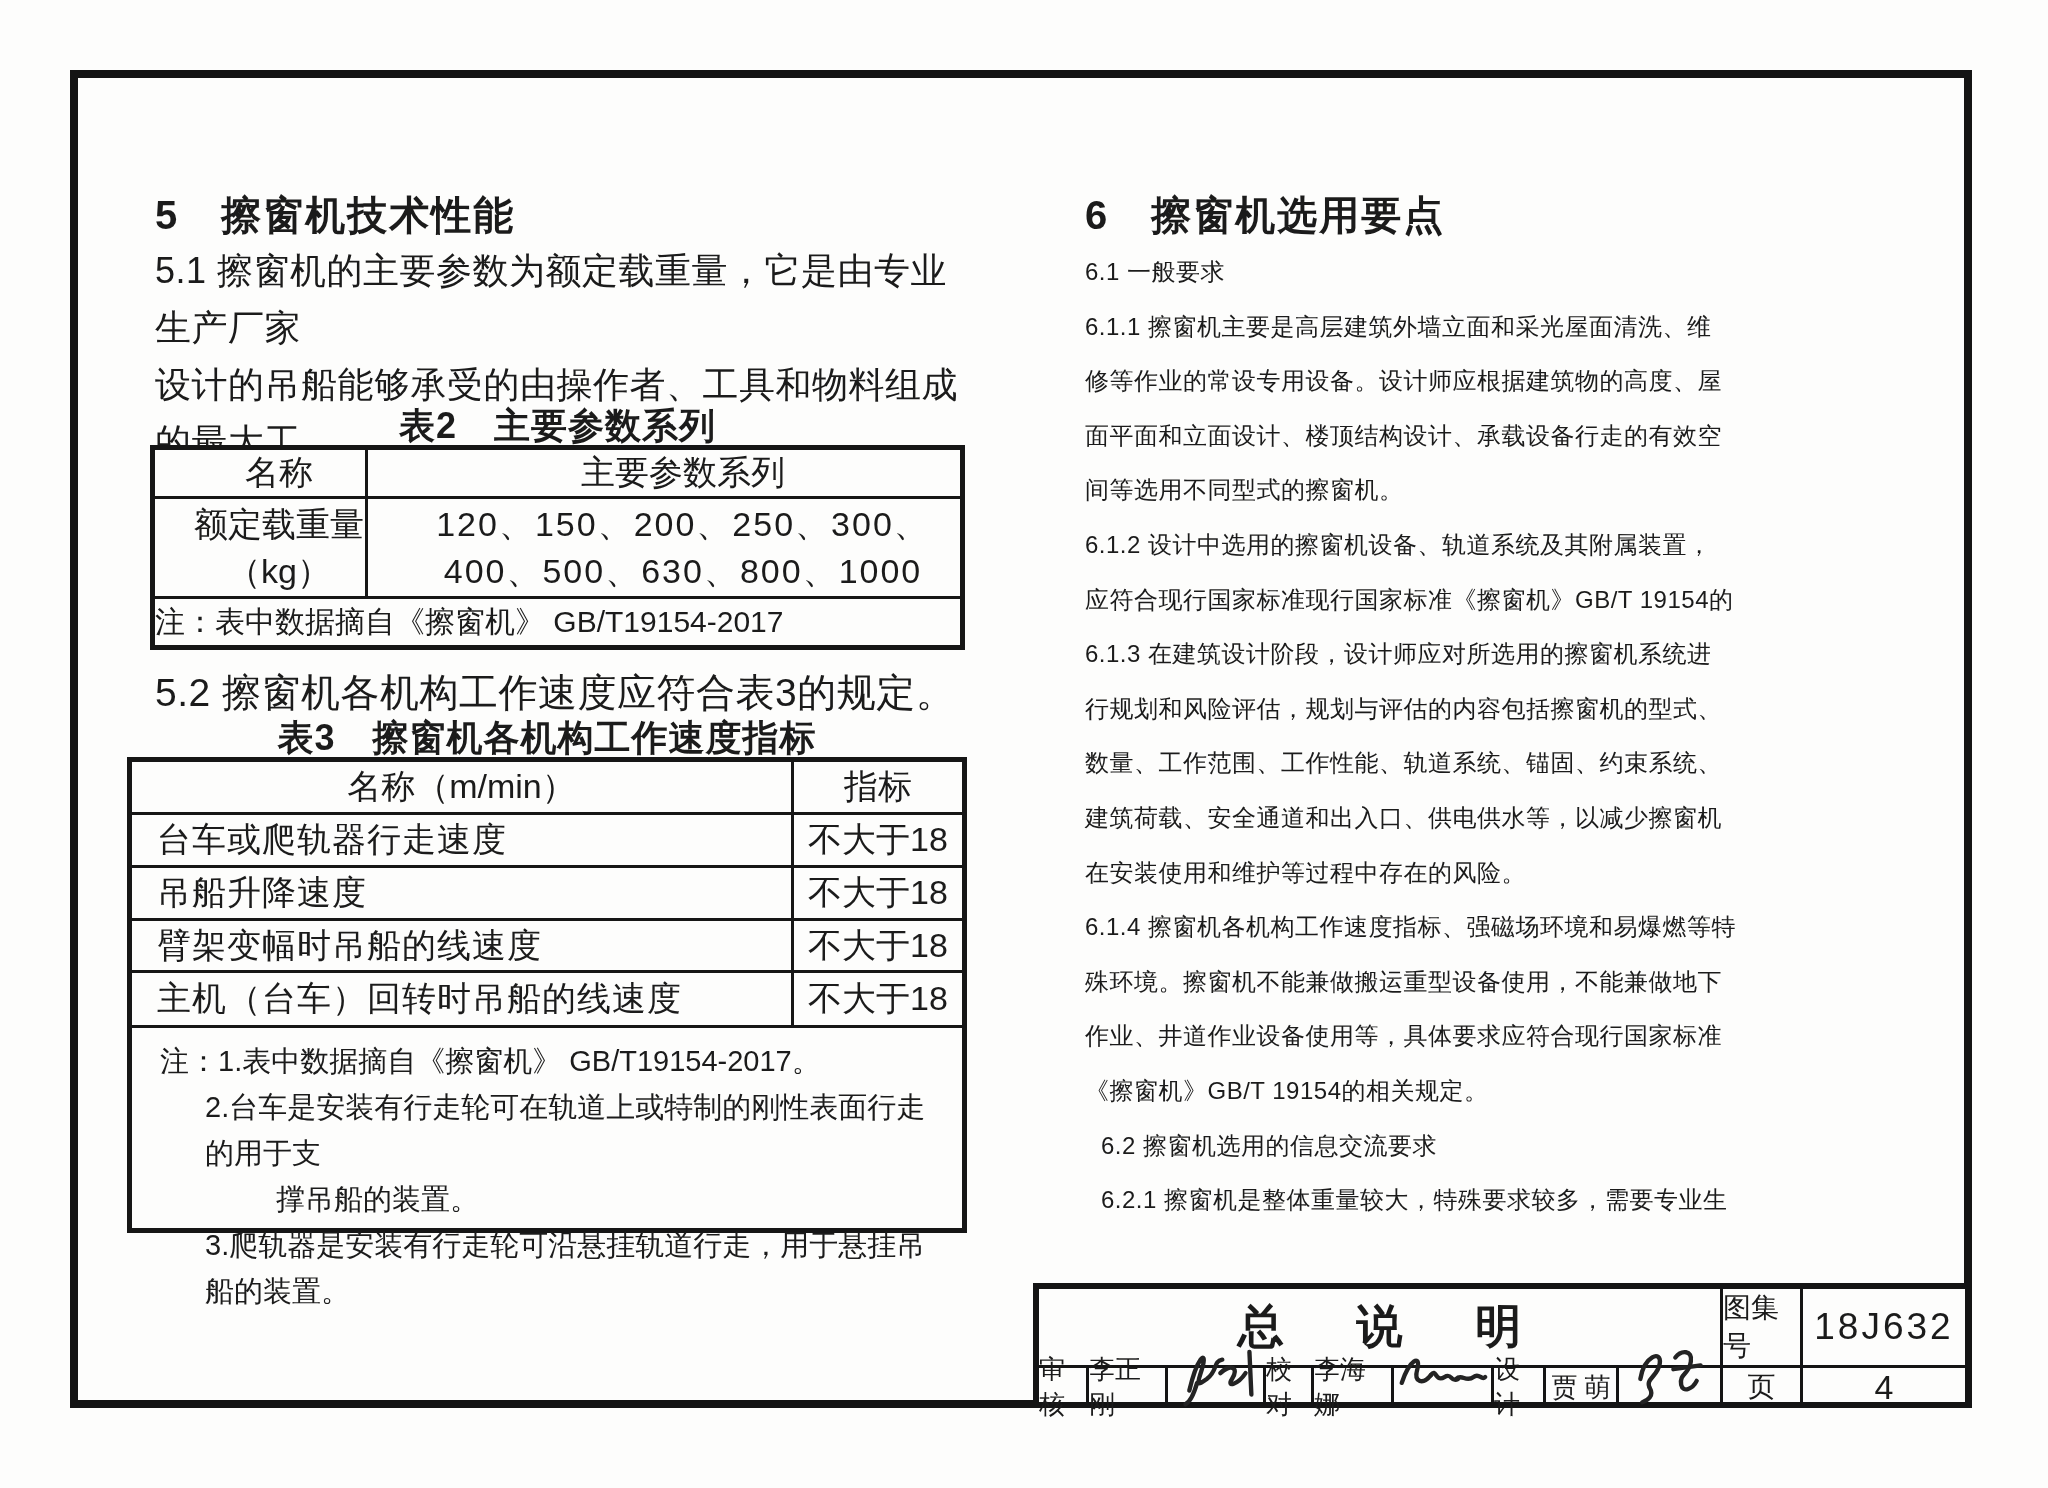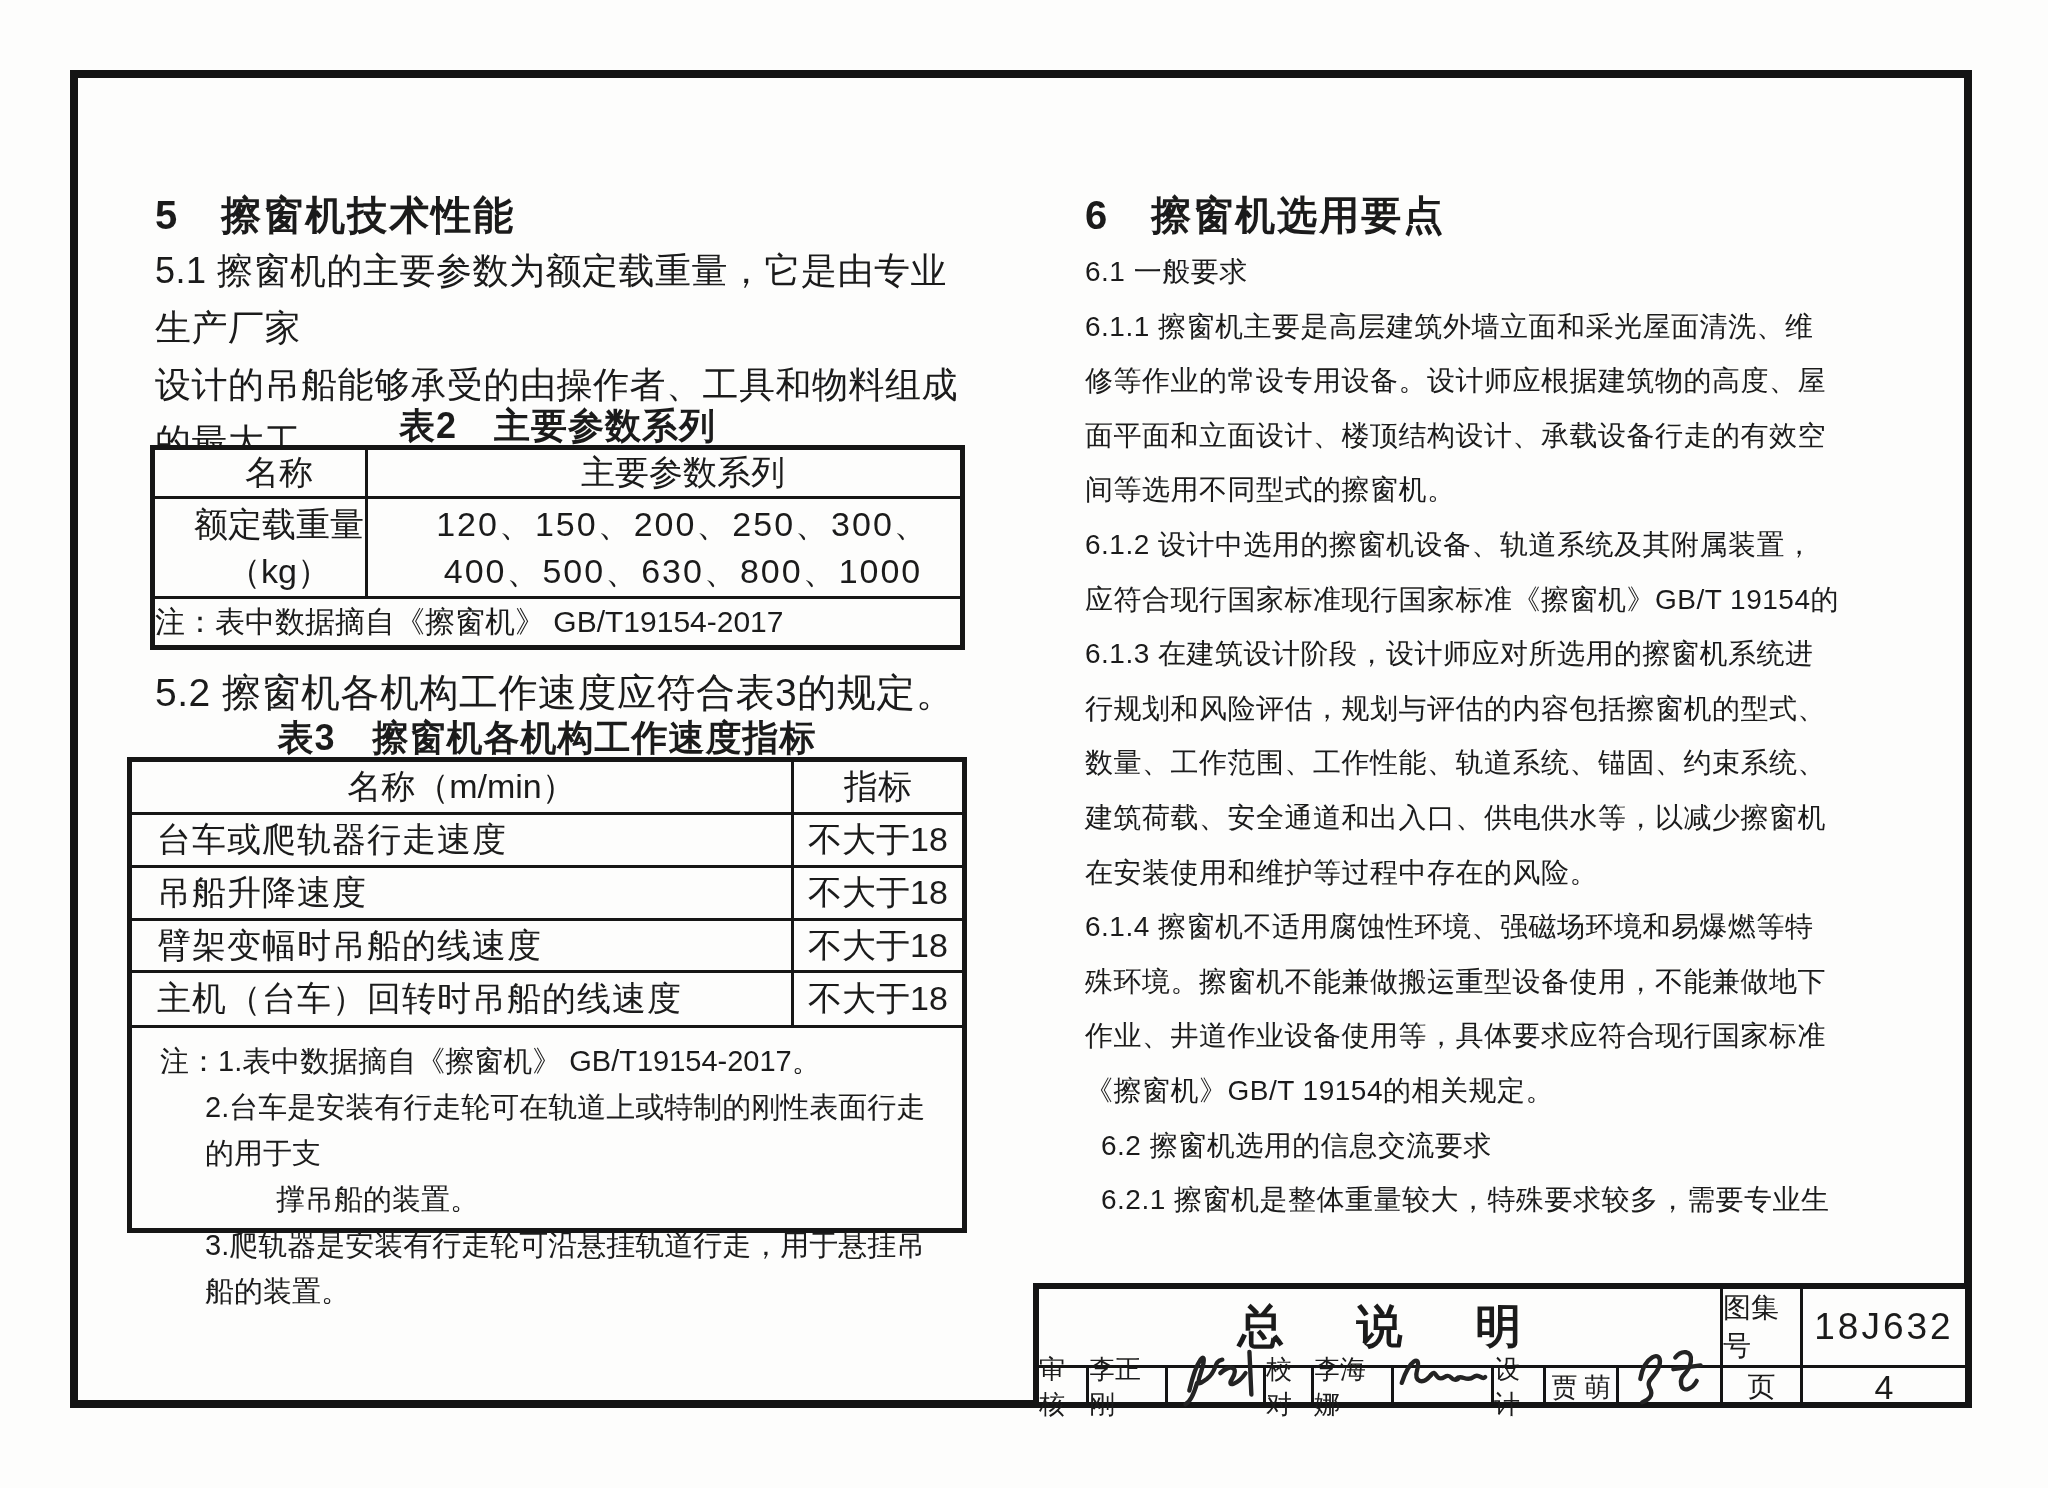--- a/index.html
+++ b/index.html
@@ -63,21 +63,21 @@
   }
   .t3-notes .nl2{margin-left:45px;}
   .t3-notes .nl2b{margin-left:116px;}
   
   .r-heading{
     position:absolute;left:1085px;top:188px;
     font-size:40px;font-weight:bold;letter-spacing:2px;
   }
   .r-lines{
     position:absolute;left:1085px;top:245px;width:830px;
-    font-size:28px;line-height:54.6px;letter-spacing:0.5px;white-space:nowrap;
+    font-size:24px;line-height:54.6px;letter-spacing:0.5px;white-space:nowrap;
   }
   .r-lines .ind{padding-left:16px;}
   
   .titleblock{
     position:absolute;left:1033px;top:1283px;width:938px;height:125px;
     border:6px solid #141414;box-sizing:border-box;background:#fdfdfc;
     display:grid;
     grid-template-columns:50px 79px 98px 48px 80px 100px 52px 73px 104px 80px 1fr;
     grid-template-rows:1fr 41px;
   }
@@ -158,21 +158,21 @@
   <div>修等作业的常设专用设备。设计师应根据建筑物的高度、屋</div>
   <div>面平面和立面设计、楼顶结构设计、承载设备行走的有效空</div>
   <div>间等选用不同型式的擦窗机。</div>
   <div>6.1.2 设计中选用的擦窗机设备、轨道系统及其附属装置，</div>
   <div>应符合现行国家标准现行国家标准《擦窗机》GB/T 19154的</div>
   <div>6.1.3 在建筑设计阶段，设计师应对所选用的擦窗机系统进</div>
   <div>行规划和风险评估，规划与评估的内容包括擦窗机的型式、</div>
   <div>数量、工作范围、工作性能、轨道系统、锚固、约束系统、</div>
   <div>建筑荷载、安全通道和出入口、供电供水等，以减少擦窗机</div>
   <div>在安装使用和维护等过程中存在的风险。</div>
-  <div>6.1.4 擦窗机不适用腐蚀性环境、强磁场环境和易爆燃等特</div>
+  <div>6.1.4 擦窗机各机构工作速度指标、强磁场环境和易爆燃等特</div>
   <div>殊环境。擦窗机不能兼做搬运重型设备使用，不能兼做地下</div>
   <div>作业、井道作业设备使用等，具体要求应符合现行国家标准</div>
   <div>《擦窗机》GB/T 19154的相关规定。</div>
   <div class="ind">6.2 擦窗机选用的信息交流要求</div>
   <div class="ind">6.2.1 擦窗机是整体重量较大，特殊要求较多，需要专业生</div>
 </div>
 
 <div class="titleblock">
 
   <div class="tbc tb-main">总 说 明</div>

